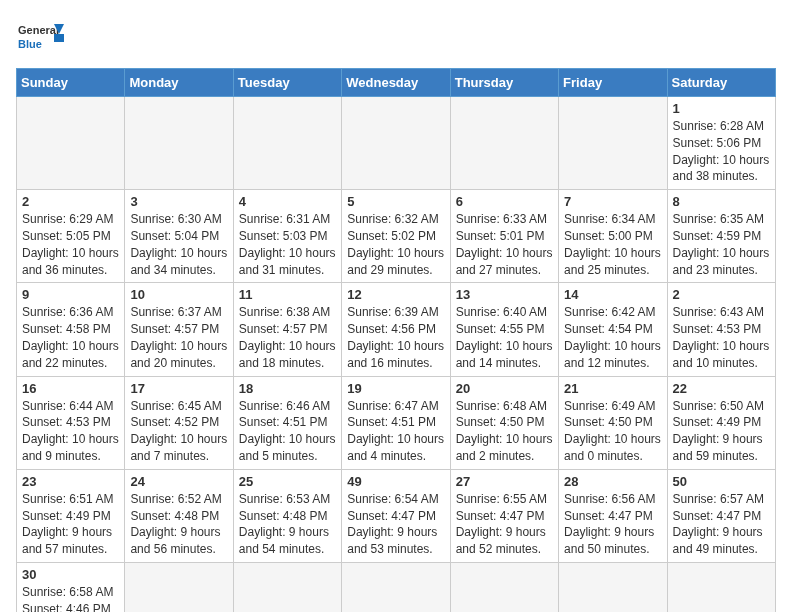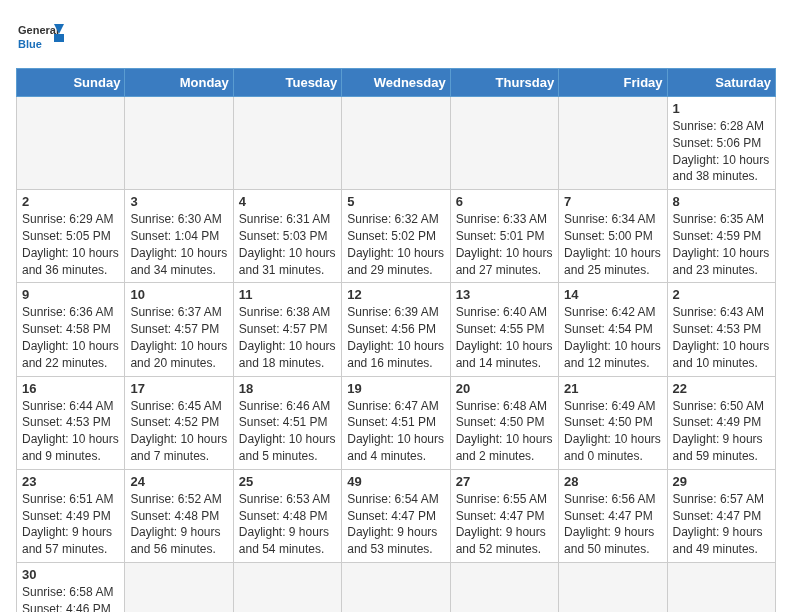--- a/index.html
+++ b/index.html
@@ -37,21 +37,21 @@
       width: 100%;
       border-collapse: collapse;
       border: 1px solid #ccc;
     }
     .calendar th {
       background-color: #3a7cc1;
       color: #fff;
       font-size: 13px;
       font-weight: bold;
       padding: 6px 4px;
-      text-align: right;
+      text-align: left;
       border: 1px solid #5a9cd1;
     }
     .calendar td {
       vertical-align: top;
       border: 1px solid #ccc;
       padding: 4px 5px;
       width: 108px;
       min-height: 80px;
       font-size: 10.5px;
       color: #333;
@@ -124,21 +124,21 @@
       <tr>
         <td>
           <div class="day-number">2</div>
           <div class="day-info">Sunrise: 6:29 AM
 Sunset: 5:05 PM
 Daylight: 10 hours and 36 minutes.</div>
         </td>
         <td>
           <div class="day-number">3</div>
           <div class="day-info">Sunrise: 6:30 AM
-Sunset: 1:04 PM
+Sunset: 5:04 PM
 Daylight: 10 hours and 34 minutes.</div>
         </td>
         <td>
           <div class="day-number">4</div>
           <div class="day-info">Sunrise: 6:31 AM
 Sunset: 5:03 PM
 Daylight: 10 hours and 31 minutes.</div>
         </td>
         <td>
           <div class="day-number">5</div>
@@ -284,21 +284,21 @@
 Sunset: 4:47 PM
 Daylight: 9 hours and 52 minutes.</div>
         </td>
         <td>
           <div class="day-number">28</div>
           <div class="day-info">Sunrise: 6:56 AM
 Sunset: 4:47 PM
 Daylight: 9 hours and 50 minutes.</div>
         </td>
         <td>
-          <div class="day-number">29</div>
+          <div class="day-number">50</div>
           <div class="day-info">Sunrise: 6:57 AM
 Sunset: 4:47 PM
 Daylight: 9 hours and 49 minutes.</div>
         </td>
       </tr>
       <tr class="last-row">
         <td>
           <div class="day-number">30</div>
           <div class="day-info">Sunrise: 6:58 AM
 Sunset: 4:46 PM

